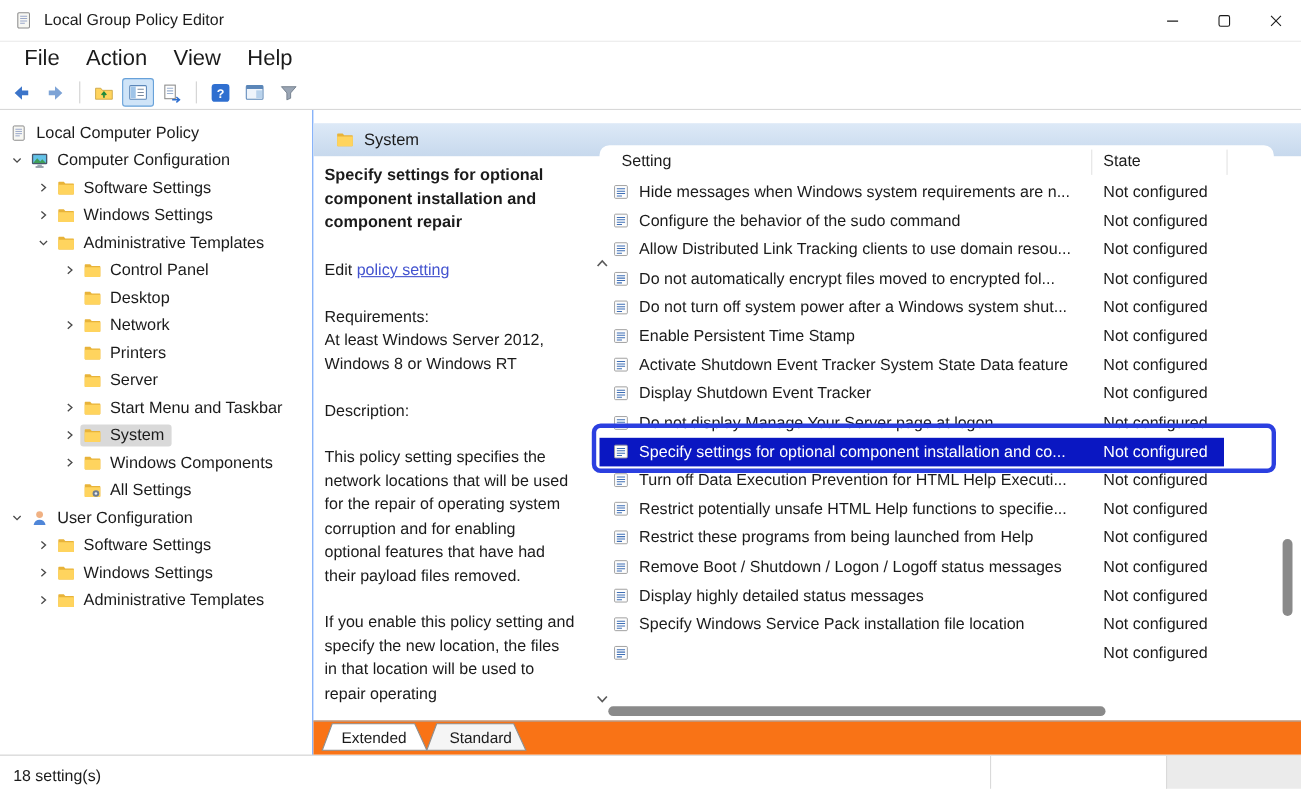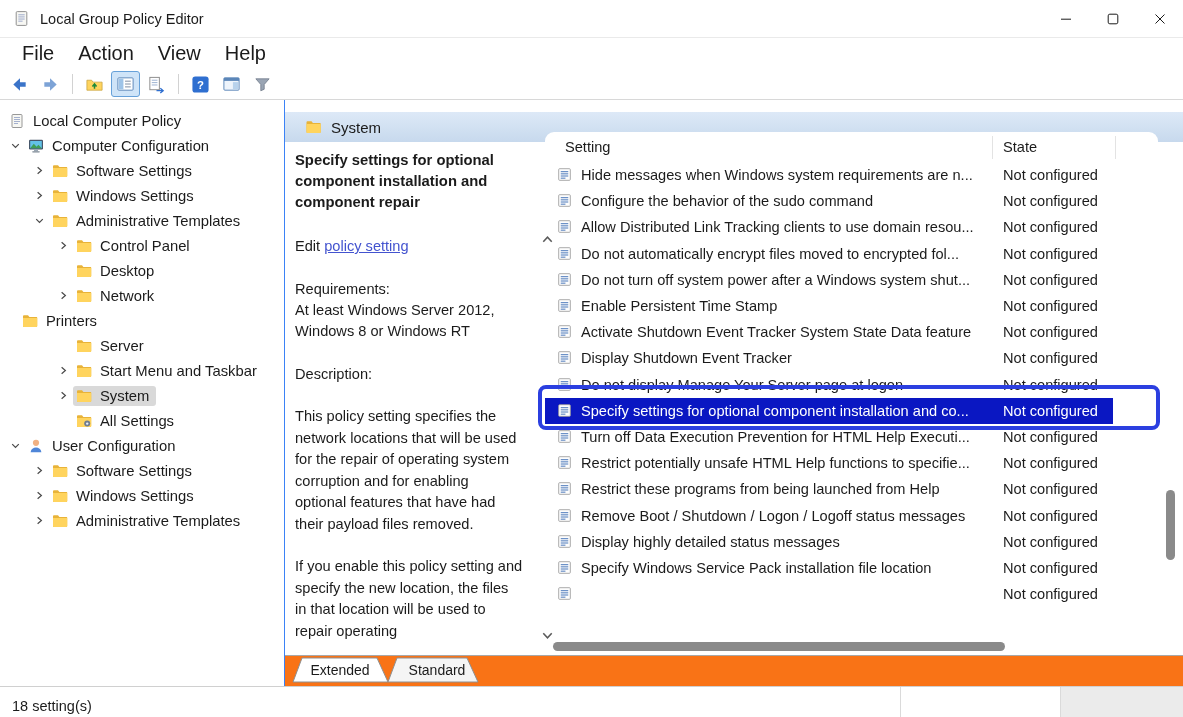--- a/index.html
+++ b/index.html
@@ -306,41 +306,41 @@
         <span class="tnode">
           <span class="ticon">
             <svg viewBox="0 0 16 16">
               <path fill="#e8b339" d="M1 3.2c0-.5.4-.9.9-.9h4.1l1.4 1.6h7.2c.3 0 .6.3.6.6V13c0 .5-.4.9-.9.9H1.9c-.5 0-.9-.4-.9-.9z"></path>
               <path fill="#ffd45e" d="M1 5h14.2v8c0 .5-.4.9-.9.9H1.9c-.5 0-.9-.4-.9-.9z"></path>
             </svg>
           </span>
           <span>Network</span>
         </span>
       </div>
-      <div class="tree-item" style="">
-        <span class="chev"></span>
-        <span class="tnode">
-          <span class="ticon">
-            <svg viewBox="0 0 16 16">
-              <path fill="#e8b339" d="M1 3.2c0-.5.4-.9.9-.9h4.1l1.4 1.6h7.2c.3 0 .6.3.6.6V13c0 .5-.4.9-.9.9H1.9c-.5 0-.9-.4-.9-.9z"></path>
-              <path fill="#ffd45e" d="M1 5h14.2v8c0 .5-.4.9-.9.9H1.9c-.5 0-.9-.4-.9-.9z"></path>
-            </svg>
-          </span>
-          <span>Printers</span>
-        </span>
-      </div>
       <div class="tree-item" style="padding-left: 54px;">
         <span class="chev"></span>
         <span class="tnode">
           <span class="ticon">
             <svg viewBox="0 0 16 16">
               <path fill="#e8b339" d="M1 3.2c0-.5.4-.9.9-.9h4.1l1.4 1.6h7.2c.3 0 .6.3.6.6V13c0 .5-.4.9-.9.9H1.9c-.5 0-.9-.4-.9-.9z"></path>
               <path fill="#ffd45e" d="M1 5h14.2v8c0 .5-.4.9-.9.9H1.9c-.5 0-.9-.4-.9-.9z"></path>
             </svg>
           </span>
+          <span>Printers</span>
+        </span>
+      </div>
+      <div class="tree-item" style="padding-left: 54px;">
+        <span class="chev"></span>
+        <span class="tnode">
+          <span class="ticon">
+            <svg viewBox="0 0 16 16">
+              <path fill="#e8b339" d="M1 3.2c0-.5.4-.9.9-.9h4.1l1.4 1.6h7.2c.3 0 .6.3.6.6V13c0 .5-.4.9-.9.9H1.9c-.5 0-.9-.4-.9-.9z"></path>
+              <path fill="#ffd45e" d="M1 5h14.2v8c0 .5-.4.9-.9.9H1.9c-.5 0-.9-.4-.9-.9z"></path>
+            </svg>
+          </span>
           <span>Server</span>
         </span>
       </div>
       <div class="tree-item" style="padding-left: 54px;">
         <span class="chev">
           <svg viewBox="0 0 16 16">
             <path d="M6 4.5l4 3.5-4 3.5" fill="none" stroke="#4a4a4a" stroke-width="1.3"></path>
           </svg>
         </span>
         <span class="tnode">
@@ -360,20 +360,36 @@
           </svg>
         </span>
         <span class="tnode">
           <span class="ticon">
             <svg viewBox="0 0 16 16">
               <path fill="#e8b339" d="M1 3.2c0-.5.4-.9.9-.9h4.1l1.4 1.6h7.2c.3 0 .6.3.6.6V13c0 .5-.4.9-.9.9H1.9c-.5 0-.9-.4-.9-.9z"></path>
               <path fill="#ffd45e" d="M1 5h14.2v8c0 .5-.4.9-.9.9H1.9c-.5 0-.9-.4-.9-.9z"></path>
             </svg>
           </span>
           <span>System</span>
+        </span>
+      </div>
+      <div class="tree-item" style="padding-left: 54px;">
+        <span class="chev">
+          <svg viewBox="0 0 16 16">
+            <path d="M6 4.5l4 3.5-4 3.5" fill="none" stroke="#4a4a4a" stroke-width="1.3"></path>
+          </svg>
+        </span>
+        <span class="tnode">
+          <span class="ticon">
+            <svg viewBox="0 0 16 16">
+              <path fill="#e8b339" d="M1 3.2c0-.5.4-.9.9-.9h4.1l1.4 1.6h7.2c.3 0 .6.3.6.6V13c0 .5-.4.9-.9.9H1.9c-.5 0-.9-.4-.9-.9z"></path>
+              <path fill="#ffd45e" d="M1 5h14.2v8c0 .5-.4.9-.9.9H1.9c-.5 0-.9-.4-.9-.9z"></path>
+            </svg>
+          </span>
+          <span>Windows Components</span>
         </span>
       </div>
       <div class="tree-item" style="padding-left: 54px;">
         <span class="chev"></span>
         <span class="tnode">
           <span class="ticon">
             <svg viewBox="0 0 16 16">
               <path fill="#e8b339" d="M1 3.2c0-.5.4-.9.9-.9h4.1l1.4 1.6h7.2c.3 0 .6.3.6.6V13c0 .5-.4.9-.9.9H1.9c-.5 0-.9-.4-.9-.9z"></path>
               <path fill="#ffd45e" d="M1 5h14.2v8c0 .5-.4.9-.9.9H1.9c-.5 0-.9-.4-.9-.9z"></path>
               <circle cx="11.2" cy="10.6" r="3" fill="#6f7c90"></circle>

